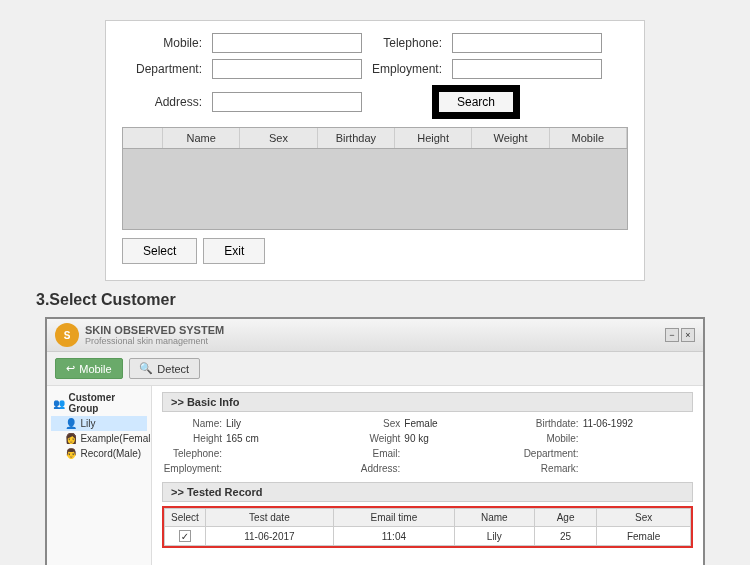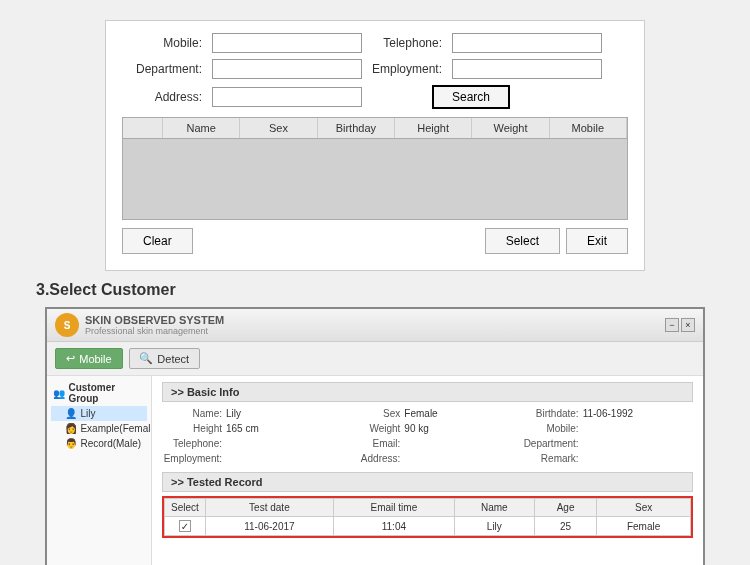--- a/index.html
+++ b/index.html
@@ -35,21 +35,21 @@
     .form-input {
       border: 1px solid #999;
       height: 20px;
       width: 150px;
       padding: 1px 3px;
       font-size: 11px;
     }
 
     .search-btn {
       background: #f5f5f5;
-      border: 2px solid #000000;
+      border: 7px solid #000000;
       padding: 3px 18px;
       font-size: 12px;
       cursor: pointer;
       margin-left: 40px;
     }
 
     .table-area {
       border: 1px solid #aaa;
       margin: 8px 0;
       background: #e0e0e0;
@@ -358,21 +358,20 @@
         <div class="th-cell">Sex</div>
         <div class="th-cell">Birthday</div>
         <div class="th-cell">Height</div>
         <div class="th-cell">Weight</div>
         <div class="th-cell">Mobile</div>
       </div>
       <div class="table-body"></div>
     </div>
 
     <div class="bottom-buttons">
-      <button class="btn-clear">Clear</button>
       <div class="btn-group-right">
         <button class="btn-select">Select</button>
         <button class="btn-exit">Exit</button>
       </div>
     </div>
   </div>
 
   <div class="section-title">3.Select Customer</div>
 
   <div class="app-window">

